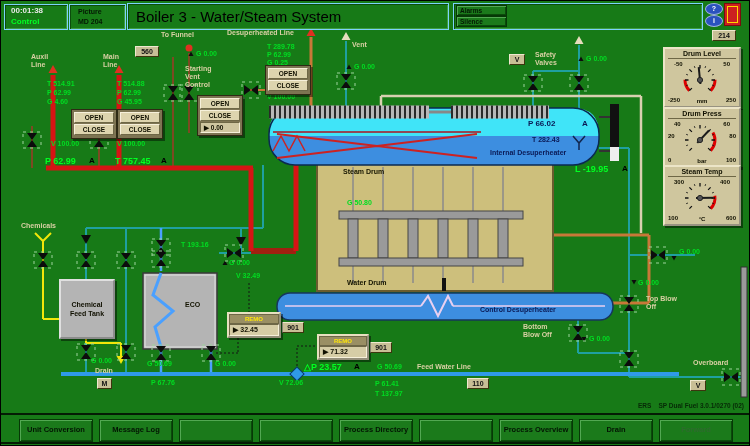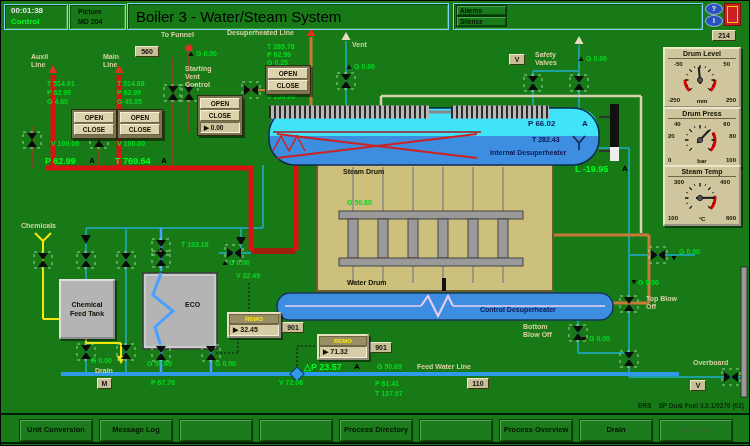--- a/index.html
+++ b/index.html
@@ -260,21 +260,21 @@
   <div class="s gv" style="left:266px;top:50px;">P 62.99</div>
   <div class="s gv" style="left:266px;top:58px;">G 0.25</div>
   <div class="s gv" style="left:195px;top:49px;">G 0.00</div>
   <div class="s gv" style="left:353px;top:62px;">G 0.00</div>
   <div class="s gv" style="left:585px;top:54px;">G 0.00</div>
   <div class="s gv" style="left:50px;top:139px;">V 100.00</div>
   <div class="s gv" style="left:116px;top:139px;">V 100.00</div>
   <div class="s gv" style="left:266px;top:92px;">V 100.00</div>
   <div class="s gb" style="left:44px;top:155px;">P 62.99</div>
   <div class="s bk" style="left:88px;top:155px;">A</div>
-  <div class="s gb" style="left:114px;top:155px;">T 769.64</div>
+  <div class="s gb" style="left:114px;top:155px;">T 757.45</div>
   <div class="s bk" style="left:160px;top:155px;">A</div>
   <div class="s nv" style="left:506px;top:118px;font-size:8px;">P 66.02</div>
   <div class="s nv" style="left:560px;top:118px;font-size:8px;">A</div>
   <div class="s nv" style="left:510px;top:135px;">T 282.43</div>
   <div class="s gb" style="left:574px;top:163px;">L -19.95</div>
   <div class="s bk" style="left:621px;top:163px;">A</div>
   <div class="s gv" style="left:346px;top:198px;">G 50.80</div>
   <div class="s gv" style="left:180px;top:240px;">T 193.16</div>
   <div class="s gv" style="left:228px;top:258px;">G 0.00</div>
   <div class="s gv" style="left:235px;top:271px;">V 32.49</div>

